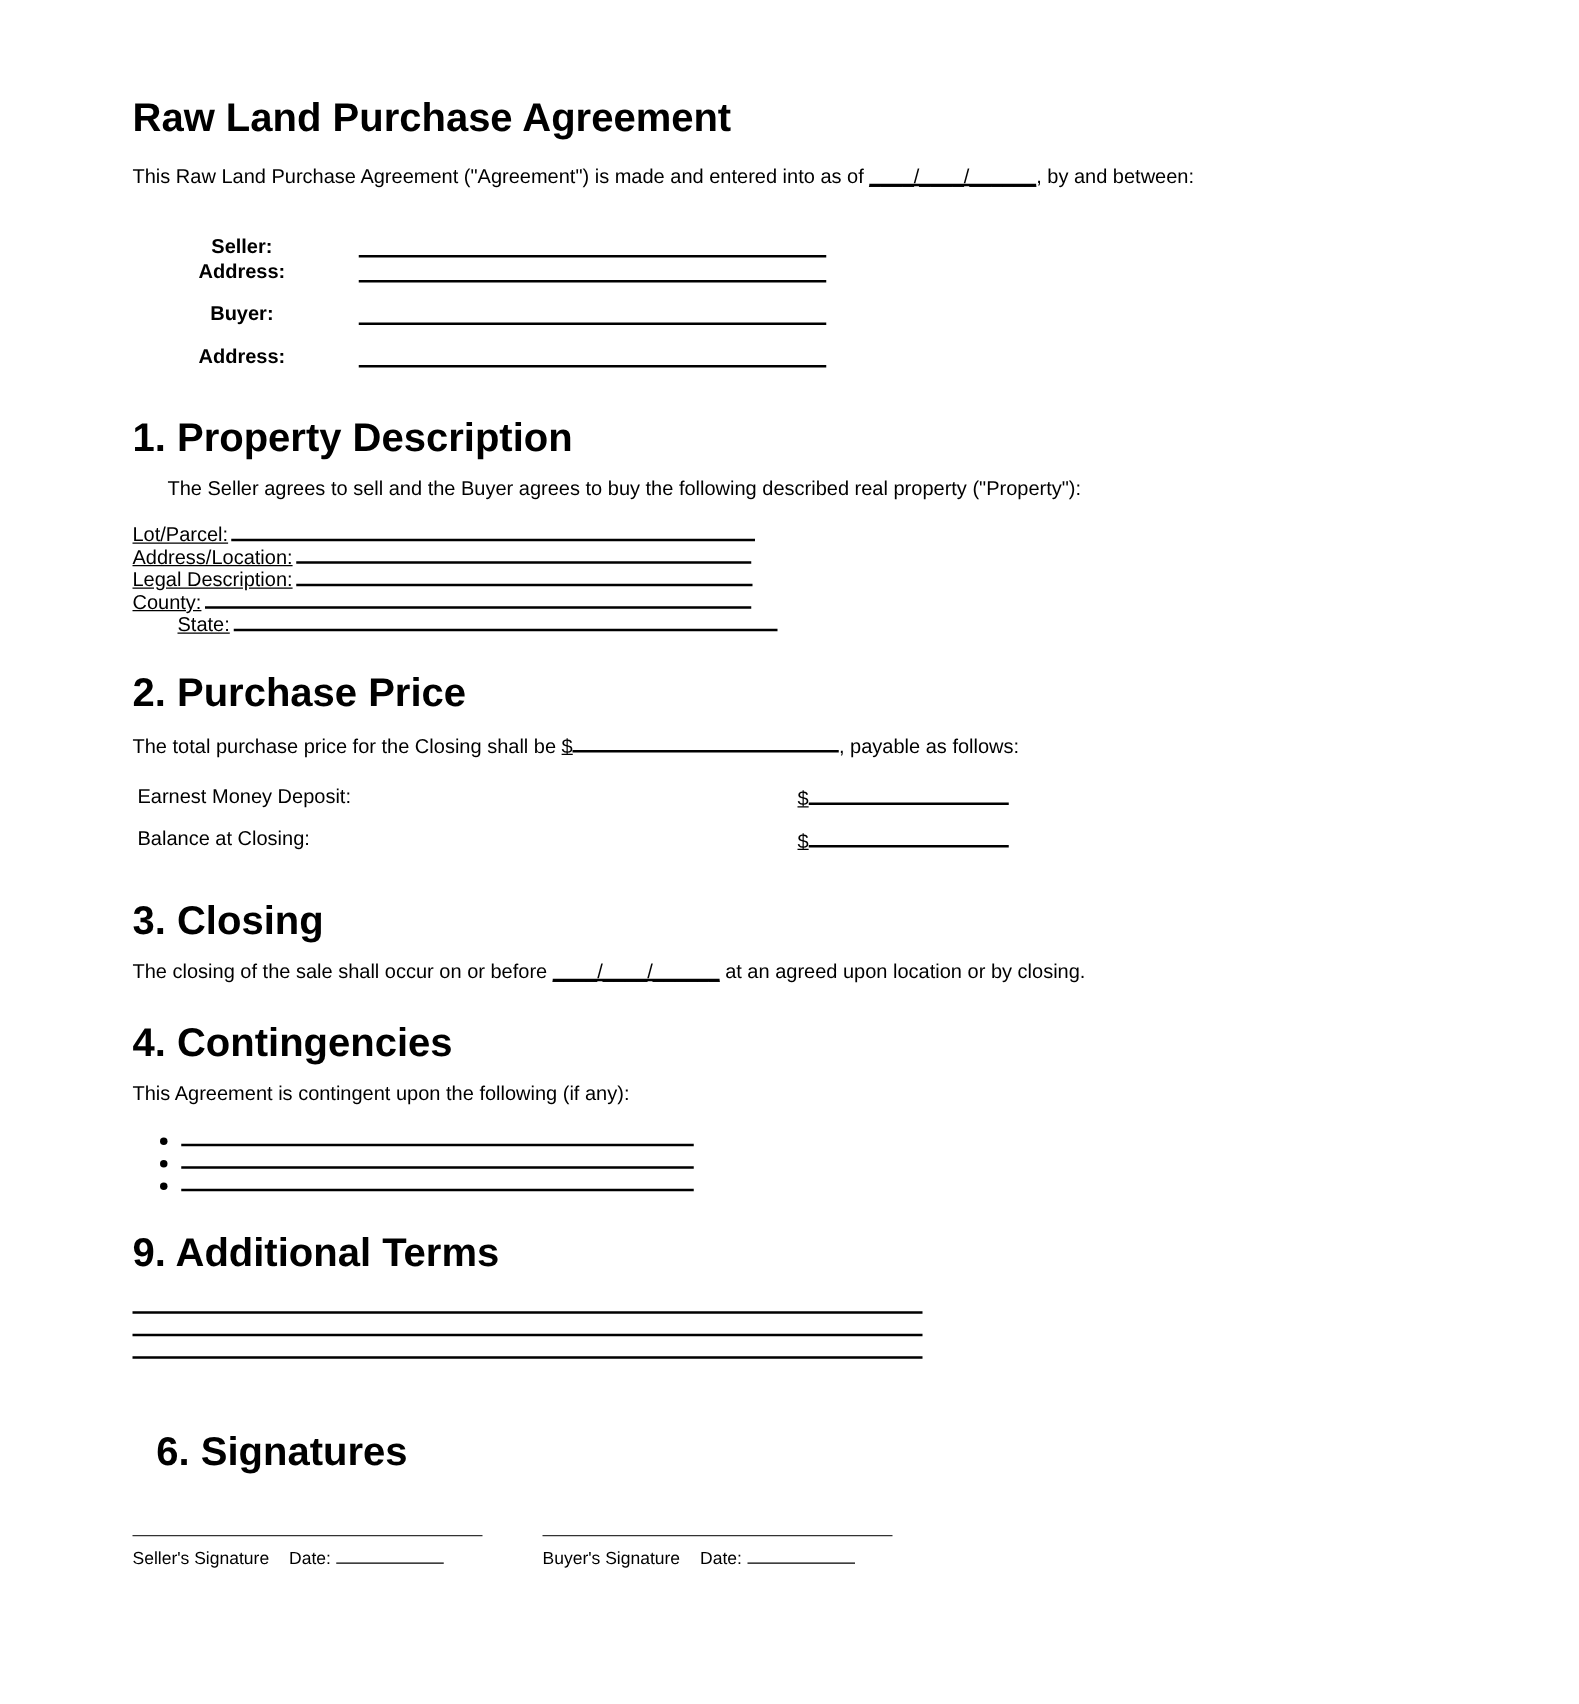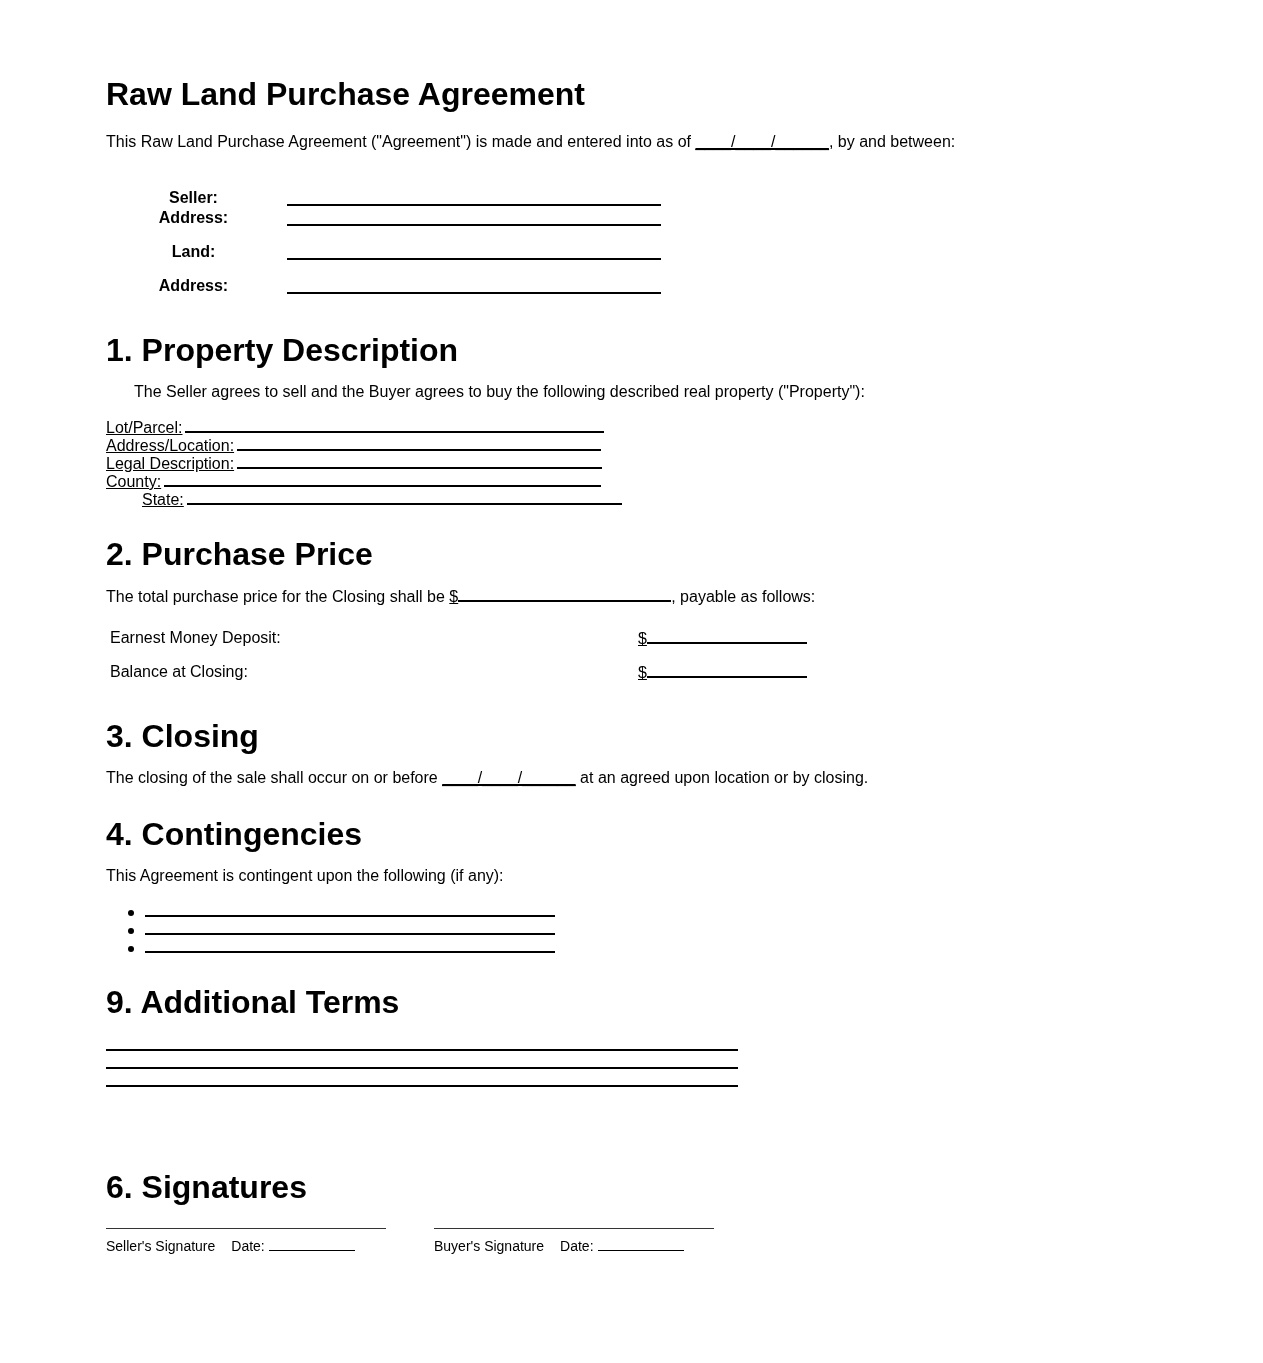--- a/index.html
+++ b/index.html
@@ -203,21 +203,21 @@
 
   <div class="party-row" style="top:188px;">
     <span class="party-label">Seller:</span>
     <span class="party-line"></span>
   </div>
   <div class="party-row" style="top:208px;">
     <span class="party-label">Address:</span>
     <span class="party-line"></span>
   </div>
   <div class="party-row" style="top:242px;">
-    <span class="party-label">Land:</span>
+    <span class="party-label">Buyer:</span>
     <span class="party-line"></span>
   </div>
   <div class="party-row" style="top:276px;">
     <span class="party-label">Address:</span>
     <span class="party-line"></span>
   </div>
 
   <h2 style="top:335px;">1. Property Description</h2>
   <p class="p" style="top:382px;margin-left:28px;">The Seller agrees to sell and the Buyer agrees to buy the following described real property ("Property"):</p>
 
@@ -256,21 +256,21 @@
   <div class="bullet-row" style="top:941px;">
     <span class="bullet-dot"></span>
     <span class="bullet-line"></span>
   </div>
 
   <h2 style="top:987px;">9. Additional Terms</h2>
   <div class="terms-line" style="top:1049px;"></div>
   <div class="terms-line" style="top:1067px;"></div>
   <div class="terms-line" style="top:1085px;"></div>
 
-  <h2 style="top:1172px;">6. Signatures</h2>
+  <h2 style="top:1146px;margin-left:19px;">6. Signatures</h2>
 
   <div class="sig-block" style="left:0;">
     <div class="sig-line"></div>
     <div class="sig-caption"><span>Seller's Signature</span><span class="date-label">Date:</span><span class="date-fill"></span></div>
   </div>
 
   <div class="sig-block" style="left:328px;">
     <div class="sig-line"></div>
     <div class="sig-caption"><span>Buyer's Signature</span><span class="date-label">Date:</span><span class="date-fill"></span></div>
   </div>

